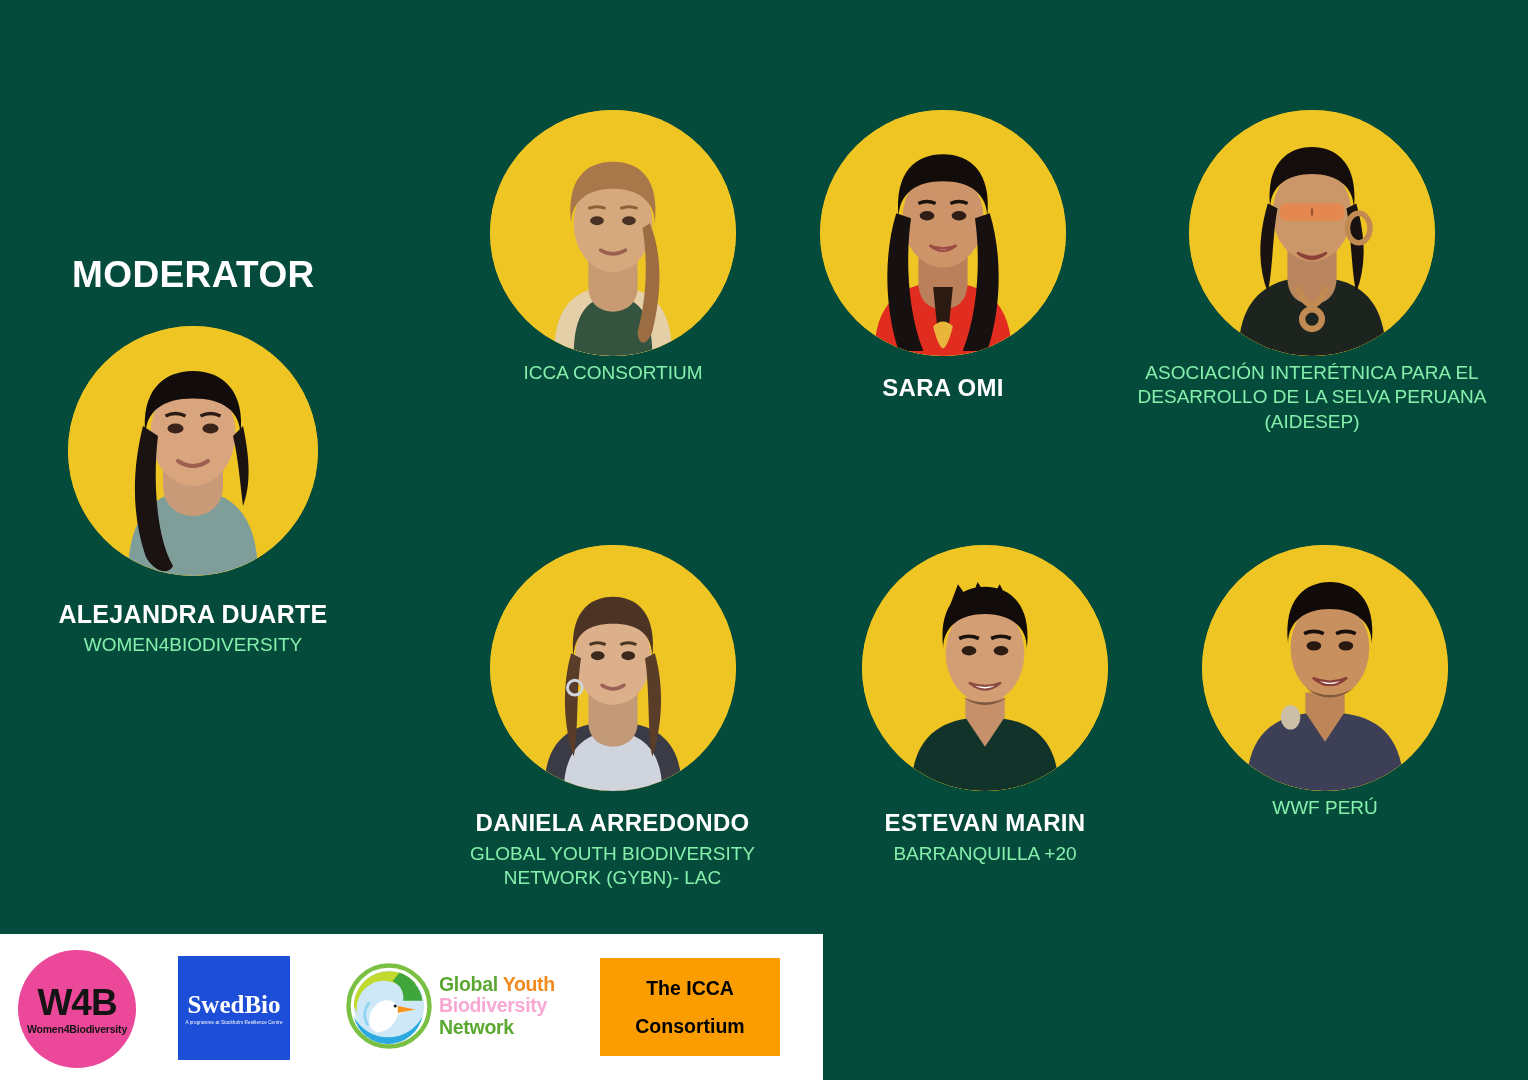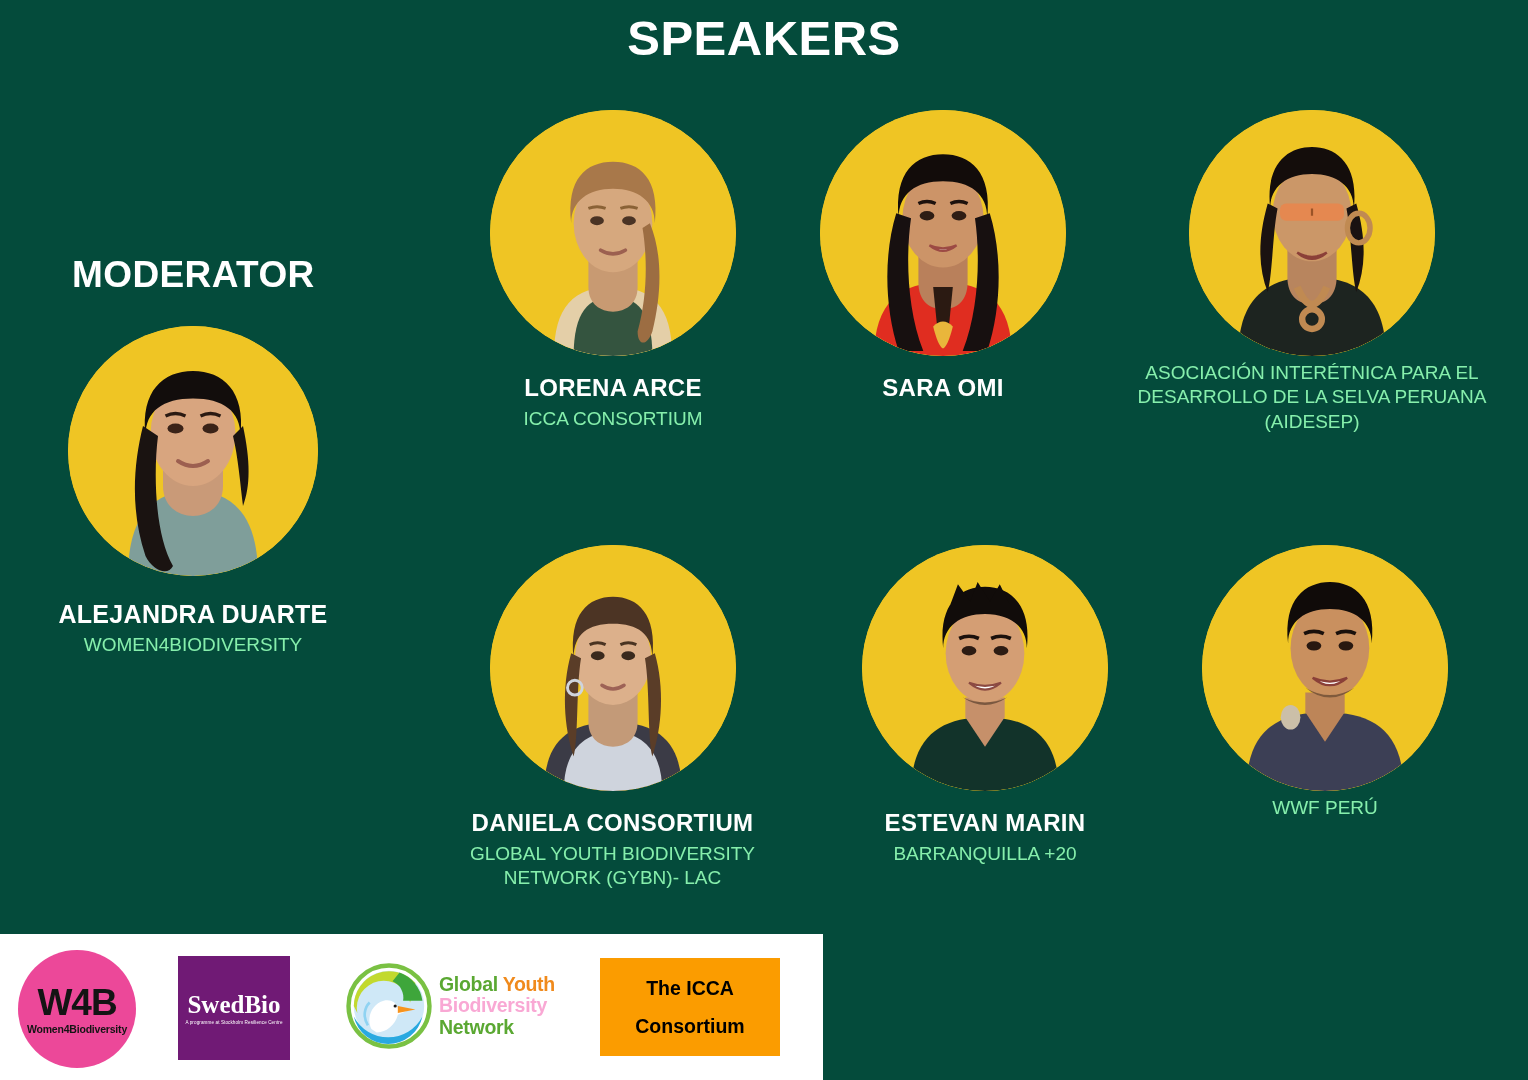--- a/index.html
+++ b/index.html
@@ -123,21 +123,21 @@
     letter-spacing: -0.2px;
     margin-top: 2px;
   }
 
   
   .logo-swedbio {
     left: 178px;
     top: 956px;
     width: 112px;
     height: 104px;
-    background: #701a75;
+    background: #1d4ed8;
     flex-direction: column;
   }
   .swedbio-main {
     color: #ffffff;
     font-family: "Liberation Serif", serif;
     font-size: 25px;
     font-weight: 700;
     line-height: 1;
   }
   .swedbio-sub {
@@ -191,21 +191,20 @@
   .icca-line + .icca-line { margin-top: 17px; }
 
   
   .pp { position: absolute; left: 0; top: 0; width: 100%; height: 100%; }
 </style>
 </head>
 <body>
 
 <div class="stage">
 
-  <div class="page-title">SPEAKERS</div>
 
   <div class="moderator-heading">MODERATOR</div>
 
   <div class="person mod" style="left:28px; top:326px; width:330px;">
     <div class="avatar">
       <svg class="pp" viewBox="0 0 100 100" preserveAspectRatio="xMidYMid slice">
         <defs>
             <clipPath id="cpM">
               <circle cx="50" cy="50" r="50"></circle>
             </clipPath>
@@ -247,21 +246,20 @@
           <path d="M33 46 C31 28 39 21 50 21 C61 21 69 28 67 46 C67 37 60 32 50 32 C40 32 33 37 33 46 Z" fill="#a8784a"></path>
           <path d="M65 46 C70 58 70 74 66 90 C64 96 60 96 60 90 C64 76 64 60 62 48 Z" fill="#9c6d42"></path>
           <ellipse cx="43.5" cy="45" rx="2.8" ry="1.8" fill="#4a3324"></ellipse>
           <ellipse cx="56.5" cy="45" rx="2.8" ry="1.8" fill="#4a3324"></ellipse>
           <path d="M40 40 Q43.5 38.6 47 40" stroke="#8a6236" stroke-width="1.2" fill="none"></path>
           <path d="M53 40 Q56.5 38.6 60 40" stroke="#8a6236" stroke-width="1.2" fill="none"></path>
           <path d="M45 57 Q50 60 55 57" stroke="#9c6050" stroke-width="1.5" fill="none" stroke-linecap="round"></path>
         </g>
       </svg>
     </div>
-    <div class="person-name">LORENA ARCE</div>
     <div class="person-org">ICCA CONSORTIUM</div>
   </div>
 
   <div class="person spk" style="left:808px; top:110px; width:270px;">
     <div class="avatar">
       <svg class="pp" viewBox="0 0 100 100" preserveAspectRatio="xMidYMid slice">
         <defs>
             <clipPath id="cp2">
               <circle cx="50" cy="50" r="50"></circle>
             </clipPath>
@@ -334,21 +332,21 @@
           <path d="M67 44 C71 58 70 74 66 86 C64 78 65 58 63 46 Z" fill="#5a3d28"></path>
           <ellipse cx="43.8" cy="45" rx="2.8" ry="1.8" fill="#3a2a1e"></ellipse>
           <ellipse cx="56.2" cy="45" rx="2.8" ry="1.8" fill="#3a2a1e"></ellipse>
           <path d="M40.5 40.5 Q43.8 39 47 40.5" stroke="#4a3422" stroke-width="1.2" fill="none"></path>
           <path d="M53 40.5 Q56.2 39 59.5 40.5" stroke="#4a3422" stroke-width="1.2" fill="none"></path>
           <path d="M45.5 57 Q50 60 54.5 57" stroke="#9d6256" stroke-width="1.4" fill="none" stroke-linecap="round"></path>
           <circle cx="34.5" cy="58" r="3" fill="none" stroke="#cfd4dd" stroke-width="1.2"></circle>
         </g>
       </svg>
     </div>
-    <div class="person-name">DANIELA CONSORTIUM</div>
+    <div class="person-name">DANIELA ARREDONDO</div>
     <div class="person-org">GLOBAL YOUTH BIODIVERSITY NETWORK (GYBN)- LAC</div>
   </div>
 
   <div class="person spk" style="left:845px; top:545px; width:280px;">
     <div class="avatar">
       <svg class="pp" viewBox="0 0 100 100" preserveAspectRatio="xMidYMid slice">
         <defs>
             <clipPath id="cp5">
               <circle cx="50" cy="50" r="50"></circle>
             </clipPath>

